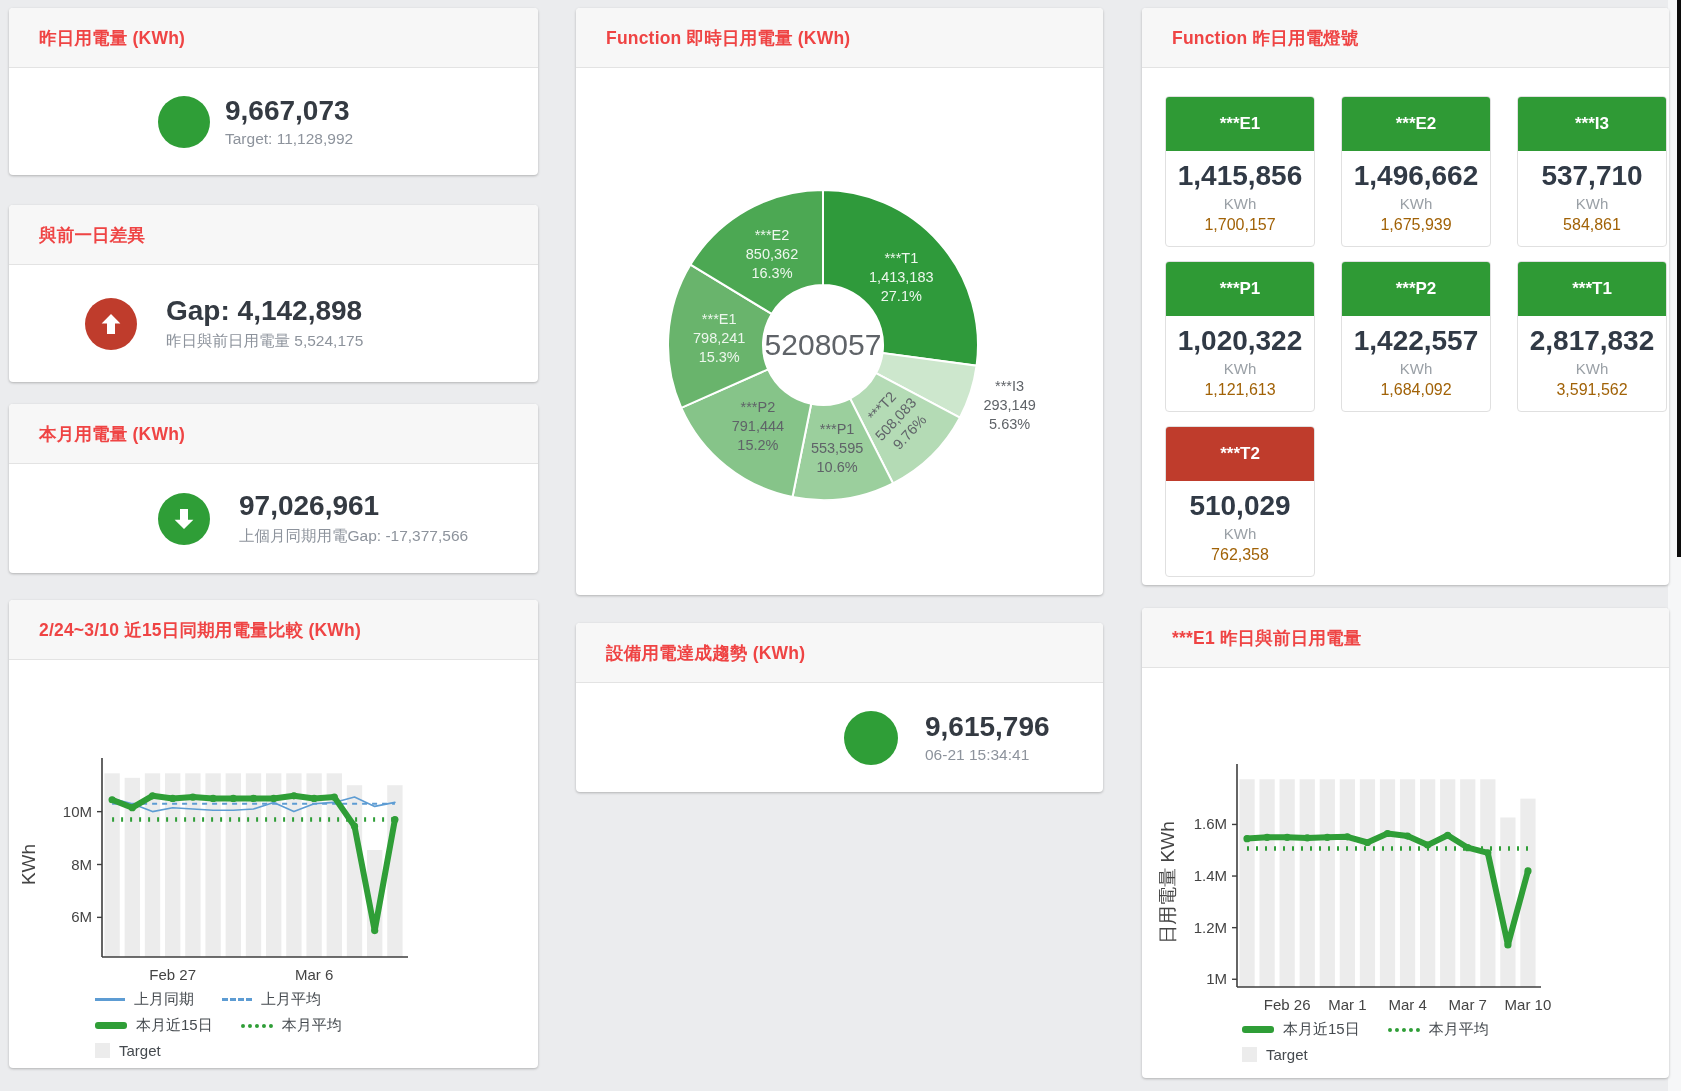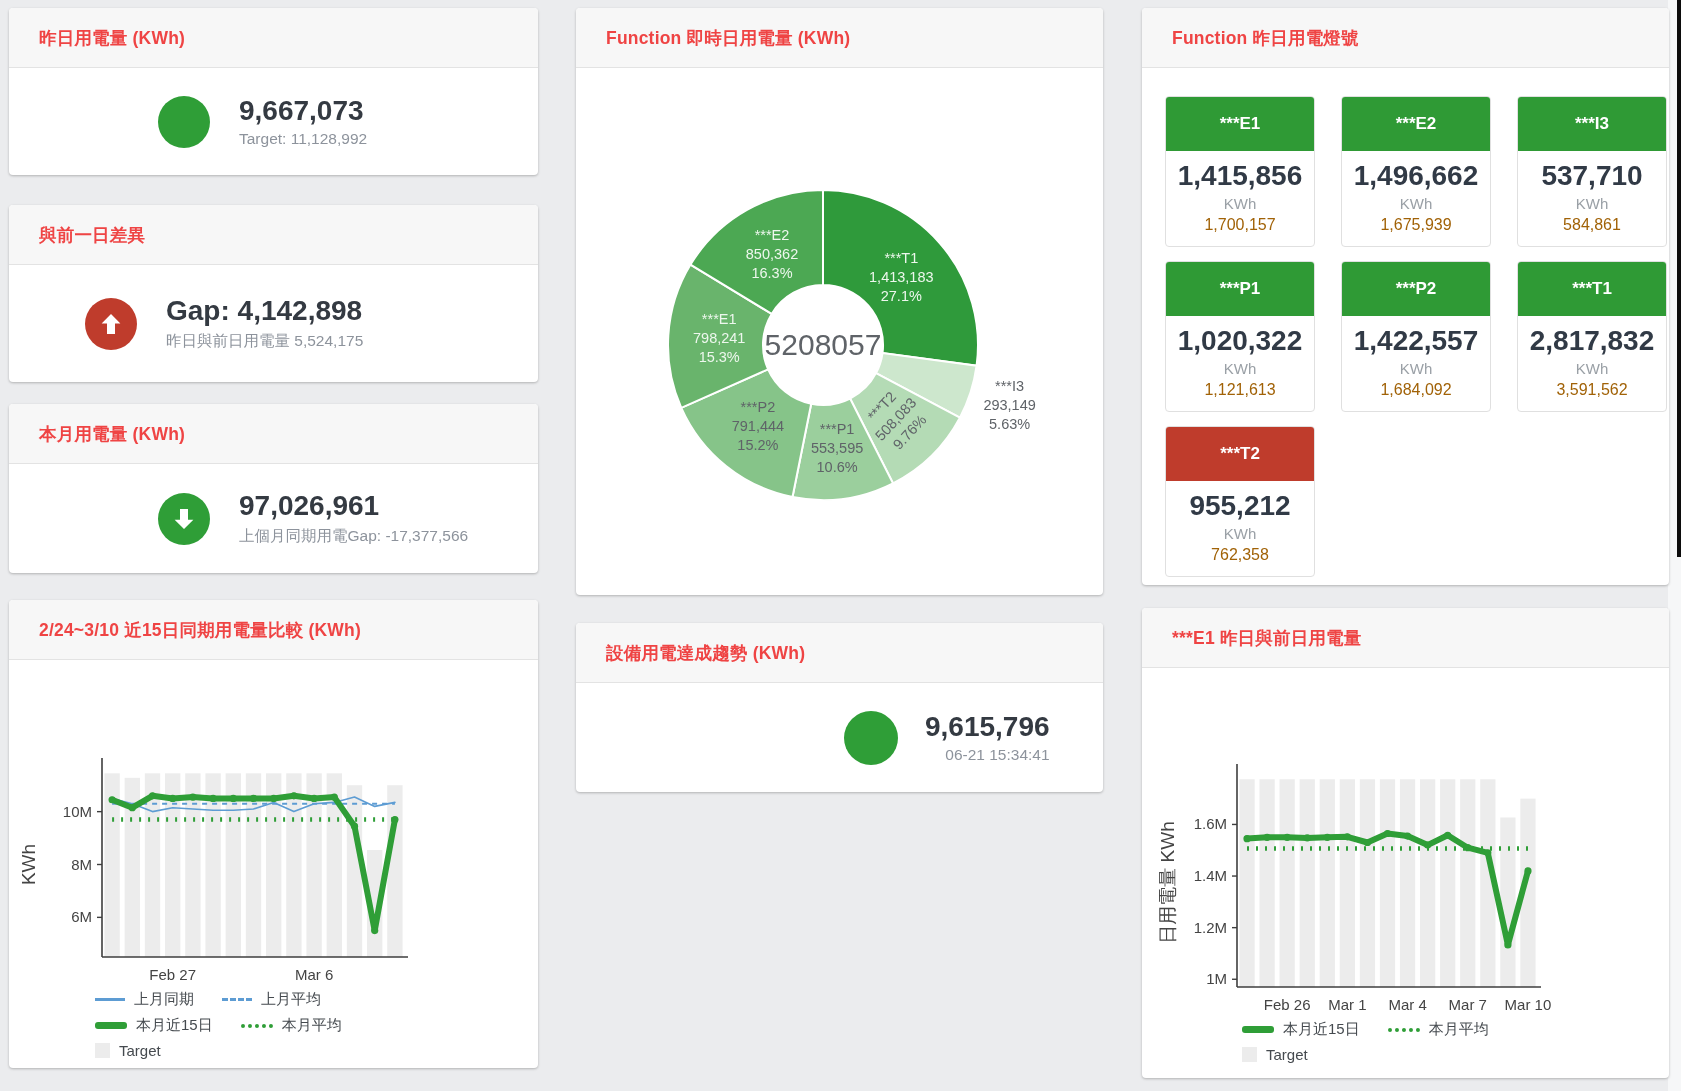--- a/index.html
+++ b/index.html
@@ -24,21 +24,21 @@
   .card-body{position:relative;}
 
   
   .stat-row{display:flex;align-items:center;}
   .circle{border-radius:50%;flex:0 0 auto;display:flex;align-items:center;justify-content:center;}
   .circle.green{background:#2f9e37;}
   .circle.red{background:#bf3c2c;}
   .circle svg{display:block;}
   .stat-value{font-size:28px;font-weight:700;color:#343a42;line-height:1.15;}
   .stat-sub{font-size:15.5px;color:#8d939c;margin-top:3px;}
-  .stat-text.right .stat-sub{text-align:right;}
+  .stat-text.right .stat-sub{text-align:left;}
 
   
   .tiles{display:grid;grid-template-columns:repeat(3,150px);column-gap:26px;row-gap:14px;
          padding:28px 0 0 23px;}
   .tile{border:1px solid #e0e0e0;border-radius:4px;overflow:hidden;background:#fff;text-align:center;}
   .tile-header{height:54px;line-height:54px;color:#fff;font-size:17px;font-weight:700;}
   .tile-header.green{background:#2f9a35;}
   .tile-header.red{background:#bf3c2c;}
   .tile-value{font-size:28px;font-weight:700;color:#313a46;margin-top:9px;}
   .tile-unit{font-size:15px;color:#9aa0a6;margin-top:3px;}
@@ -71,21 +71,21 @@
   <div class="right-strip"></div>
   <div class="right-black"></div>
 
   <div class="card" style="left:9px;top:8px;width:529px;height:167px;">
     <div class="card-header">
       <span class="card-title">昨日用電量 (KWh)</span>
     </div>
     <div class="card-body" style="height:107px;">
       <div class="stat-row" style="padding-left:149px;height:100%;">
         <span class="circle green" style="width:52px;height:52px;"></span>
-        <div class="stat-text" style="margin-left:29px;">
+        <div class="stat-text" style="margin-left:15px;">
           <div class="stat-value">9,667,073</div>
           <div class="stat-sub">Target: 11,128,992</div>
         </div>
       </div>
     </div>
   </div>
 
   <div class="card" style="left:9px;top:205px;width:529px;height:177px;">
     <div class="card-header">
       <span class="card-title">與前一日差異</span>
@@ -284,21 +284,21 @@
           <div class="tile-target">1,684,092</div>
         </div>
         <div class="tile">
           <div class="tile-header green">***T1</div>
           <div class="tile-value">2,817,832</div>
           <div class="tile-unit">KWh</div>
           <div class="tile-target">3,591,562</div>
         </div>
         <div class="tile">
           <div class="tile-header red">***T2</div>
-          <div class="tile-value">955,212</div>
+          <div class="tile-value">510,029</div>
           <div class="tile-unit">KWh</div>
           <div class="tile-target">762,358</div>
         </div>
       </div>
     </div>
   </div>
 
   <div class="card" style="left:1142px;top:608px;width:527px;height:470px;">
     <div class="card-header">
       <span class="card-title">***E1 昨日與前日用電量</span>

